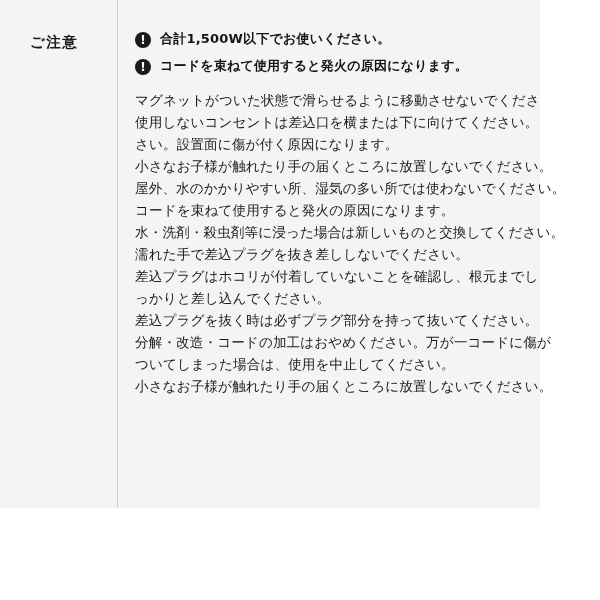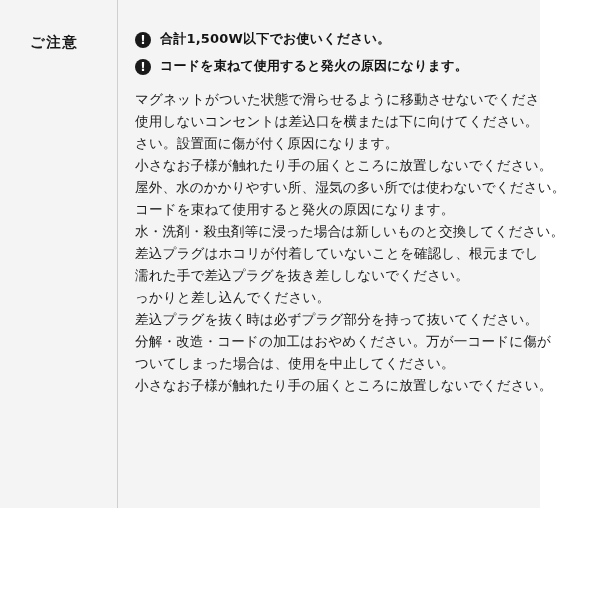--- a/index.html
+++ b/index.html
@@ -85,21 +85,20 @@
   }
   .body-lines {
     margin-top: 14px;
   }
   .body-line {
     font-size: 13.6px;
     color: #1b1b1b;
     line-height: 1.62;
     letter-spacing: 0.1px;
     white-space: nowrap;
-    font-family: Liberation Serif, serif;
   }
   .bottom-area {
     position: absolute;
     left: 0;
     top: 508px;
     width: 600px;
     height: 92px;
     background: #ffffff;
   }
 </style>
@@ -127,22 +126,22 @@
       </div>
 
       <div class="body-lines">
         <div class="body-line">マグネットがついた状態で滑らせるように移動させないでくださ</div>
         <div class="body-line">使用しないコンセントは差込口を横または下に向けてください。</div>
         <div class="body-line">さい。設置面に傷が付く原因になります。</div>
         <div class="body-line">小さなお子様が触れたり手の届くところに放置しないでください。</div>
         <div class="body-line">屋外、水のかかりやすい所、湿気の多い所では使わないでください。</div>
         <div class="body-line">コードを束ねて使用すると発火の原因になります。</div>
         <div class="body-line">水・洗剤・殺虫剤等に浸った場合は新しいものと交換してください。</div>
+        <div class="body-line">濡れた手で差込プラグを抜き差ししないでください。</div>
         <div class="body-line">差込プラグはホコリが付着していないことを確認し、根元までし</div>
-        <div class="body-line">濡れた手で差込プラグを抜き差ししないでください。</div>
         <div class="body-line">っかりと差し込んでください。</div>
         <div class="body-line">差込プラグを抜く時は必ずプラグ部分を持って抜いてください。</div>
         <div class="body-line">分解・改造・コードの加工はおやめください。万が一コードに傷が</div>
         <div class="body-line">ついてしまった場合は、使用を中止してください。</div>
         <div class="body-line">小さなお子様が触れたり手の届くところに放置しないでください。</div>
       </div>
 
     </div>
 
   </div>

